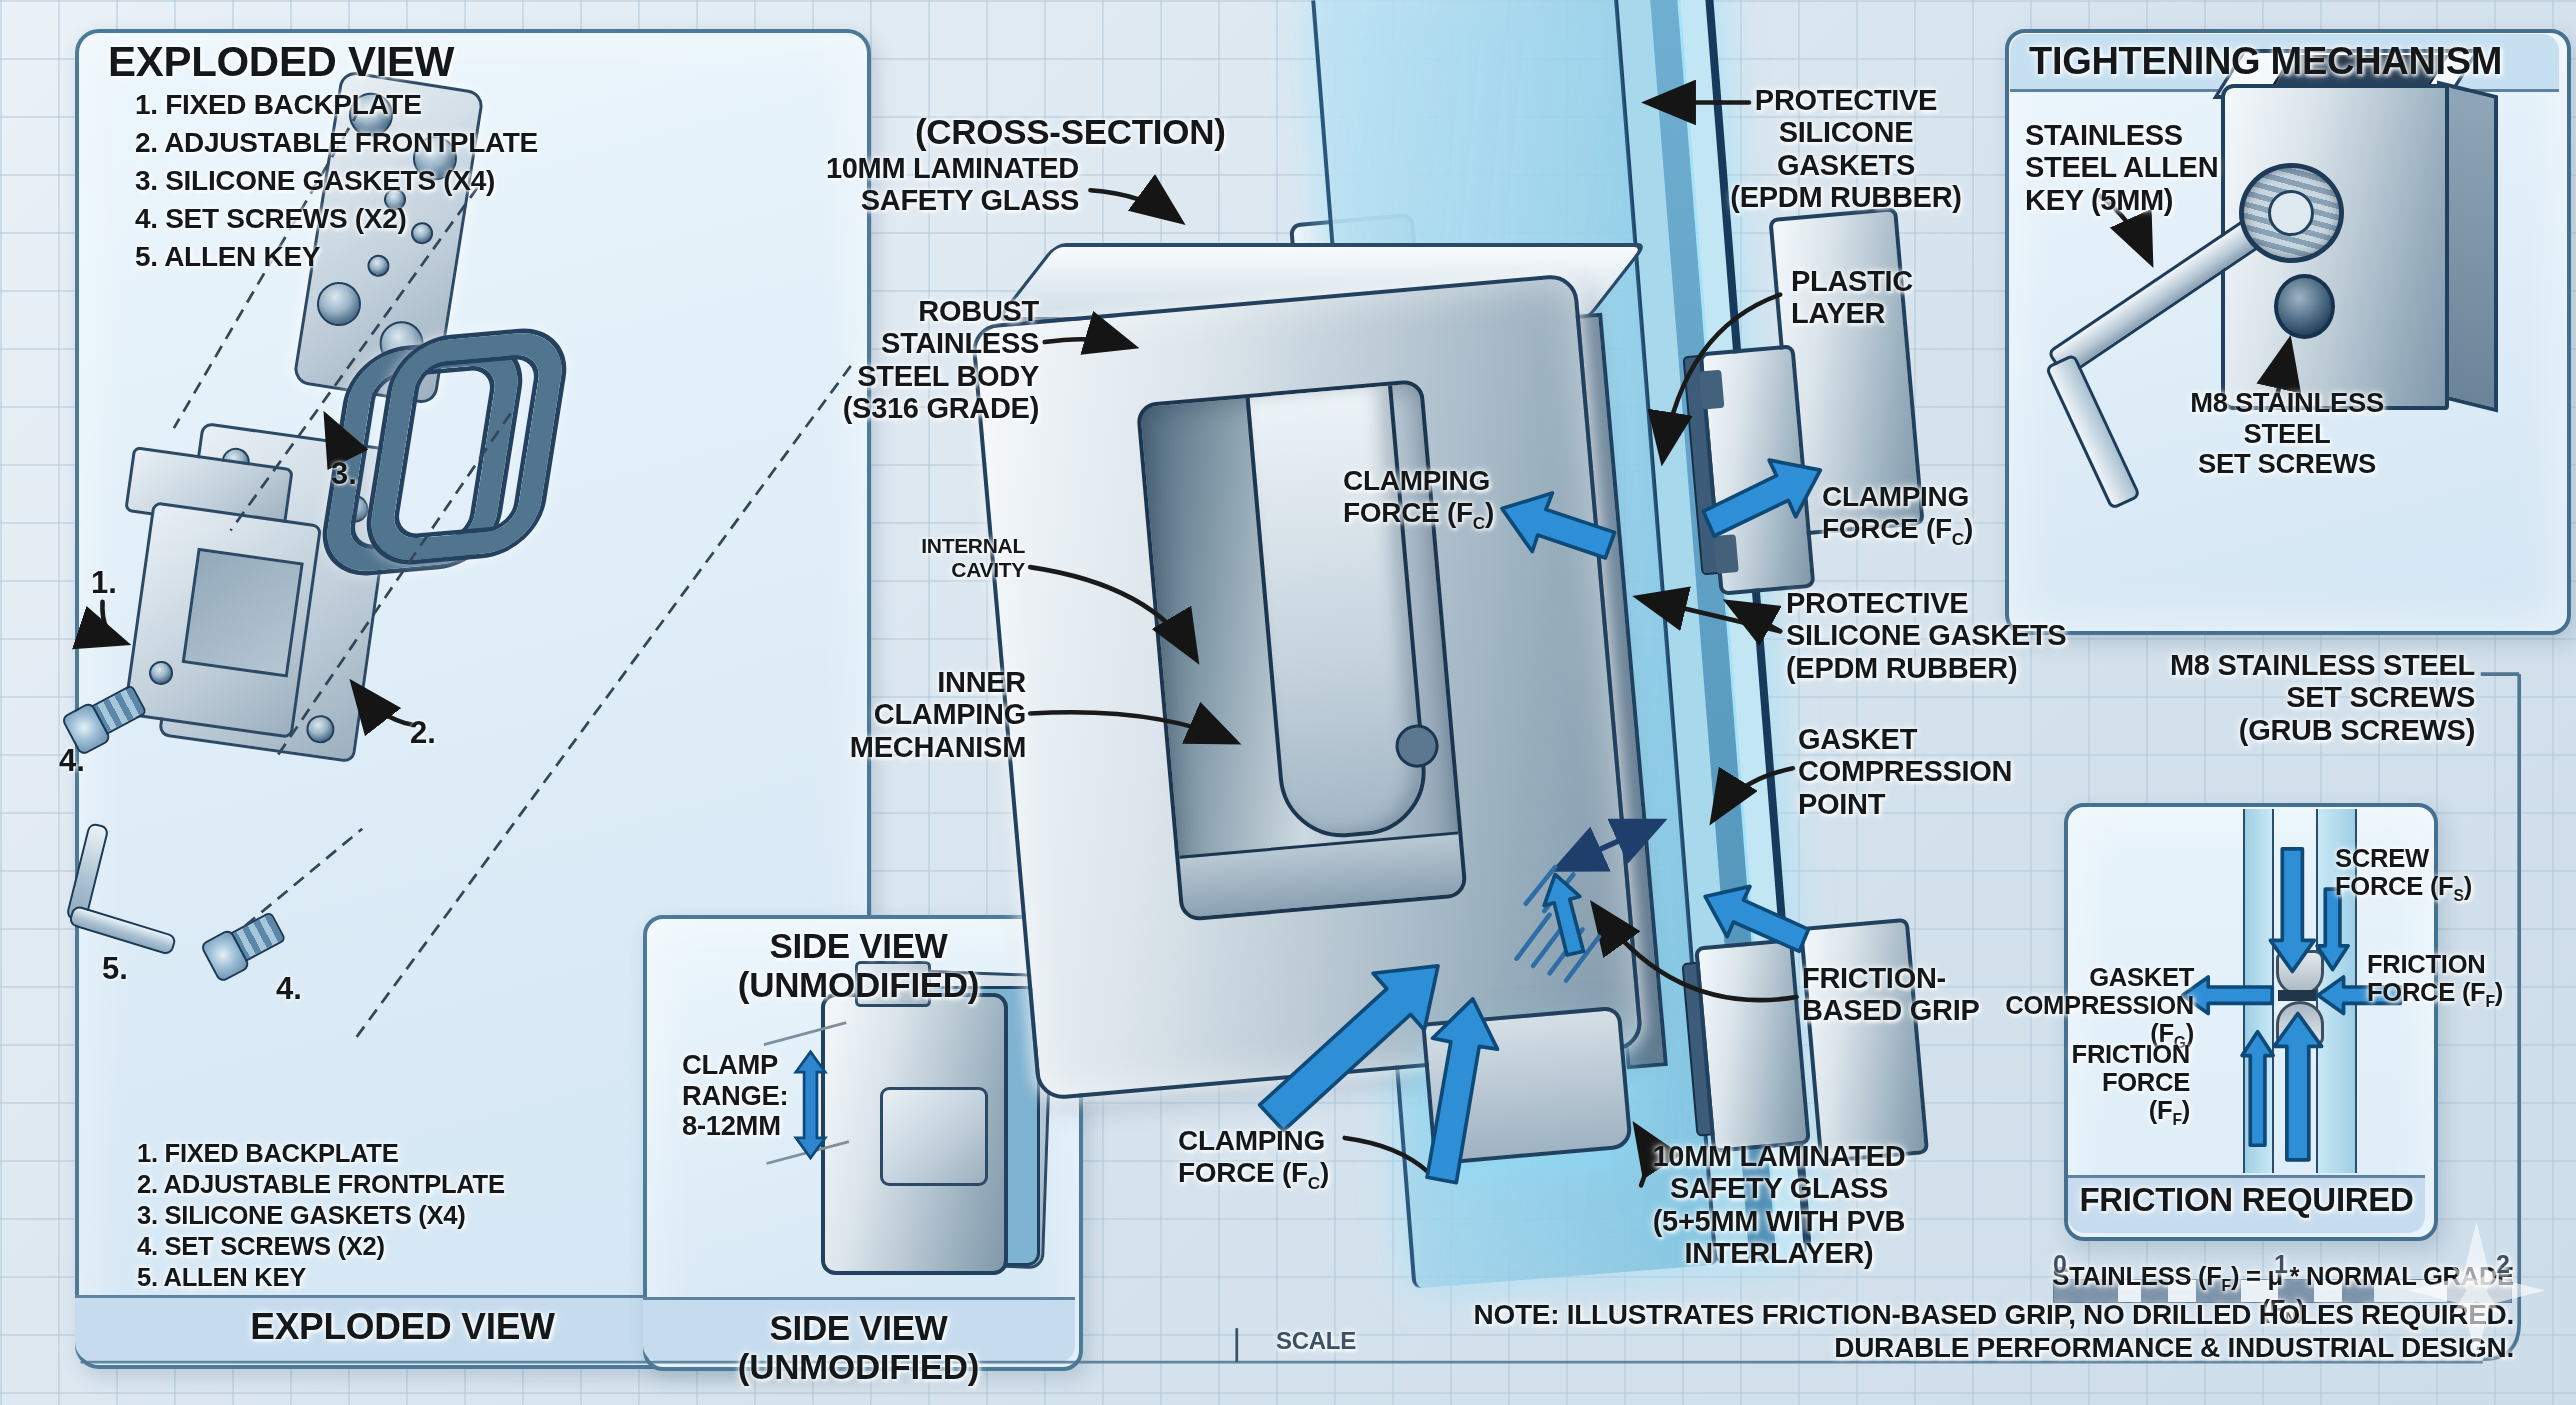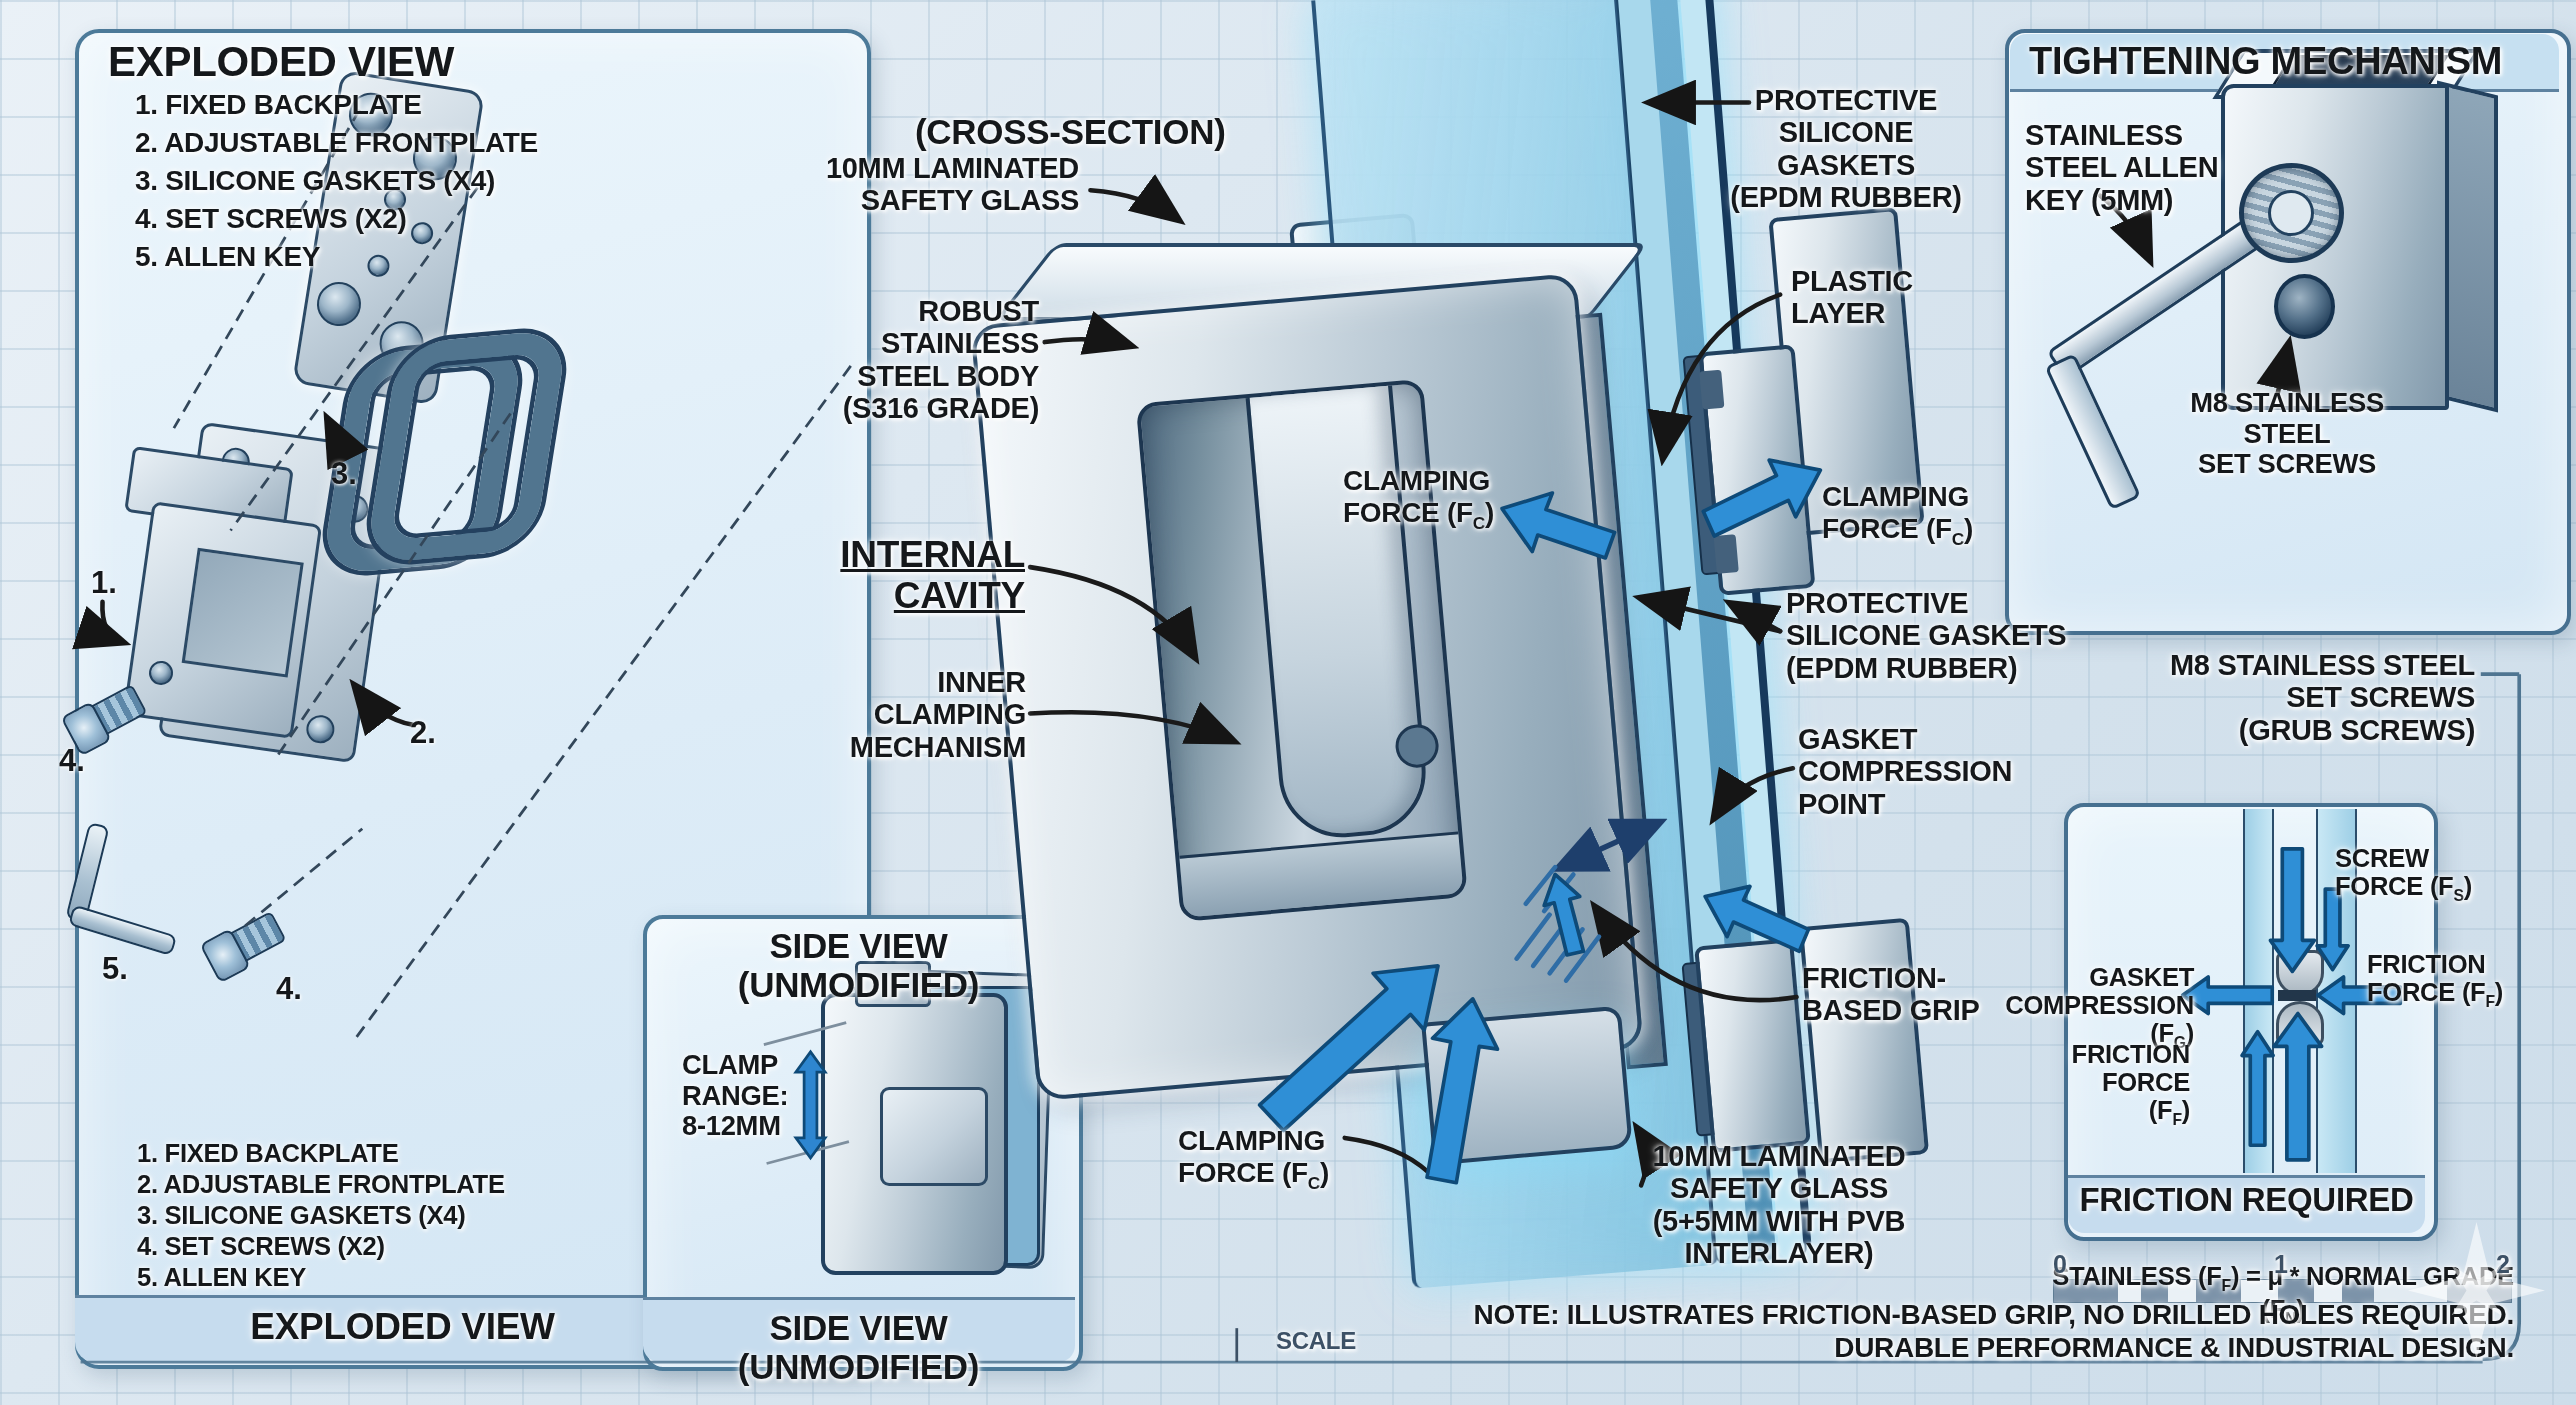--- a/index.html
+++ b/index.html
@@ -219,21 +219,21 @@
   <div class="sparkle" style="left:2441px;top:1255px;width:71px;height:71px;transform:rotate(45deg);background:rgba(255,255,255,.5);"></div>
 
   <div class="lbl" style="left:915px;top:102px;font-size:35px;margin-top:10px;">(CROSS-SECTION)</div>
 
   <div class="lbl ra" style="right:1497px;top:152px;font-size:29px;">10MM LAMINATED
 SAFETY GLASS</div>
   <div class="lbl ra" style="right:1537px;top:295px;font-size:29px;">ROBUST
 STAINLESS
 STEEL BODY
 (S316 GRADE)</div>
-  <div class="lbl ra" style="right:1551px;top:534px;font-size:37px;text-decoration:underline;">INTERNAL
+  <div class="lbl ra" style="right:1551px;top:534px;font-size:21px;">INTERNAL
 CAVITY</div>
   <div class="lbl ra" style="right:1550px;top:666px;font-size:29px;">INNER
 CLAMPING
 MECHANISM</div>
   <div class="lbl ctr" style="left:1718px;top:84px;width:256px;font-size:29px;">PROTECTIVE
 SILICONE GASKETS
 (EPDM RUBBER)</div>
   <div class="lbl" style="left:1791px;top:265px;font-size:29px;">PLASTIC
 LAYER</div>
   <div class="lbl" style="left:1786px;top:587px;font-size:29px;">PROTECTIVE

